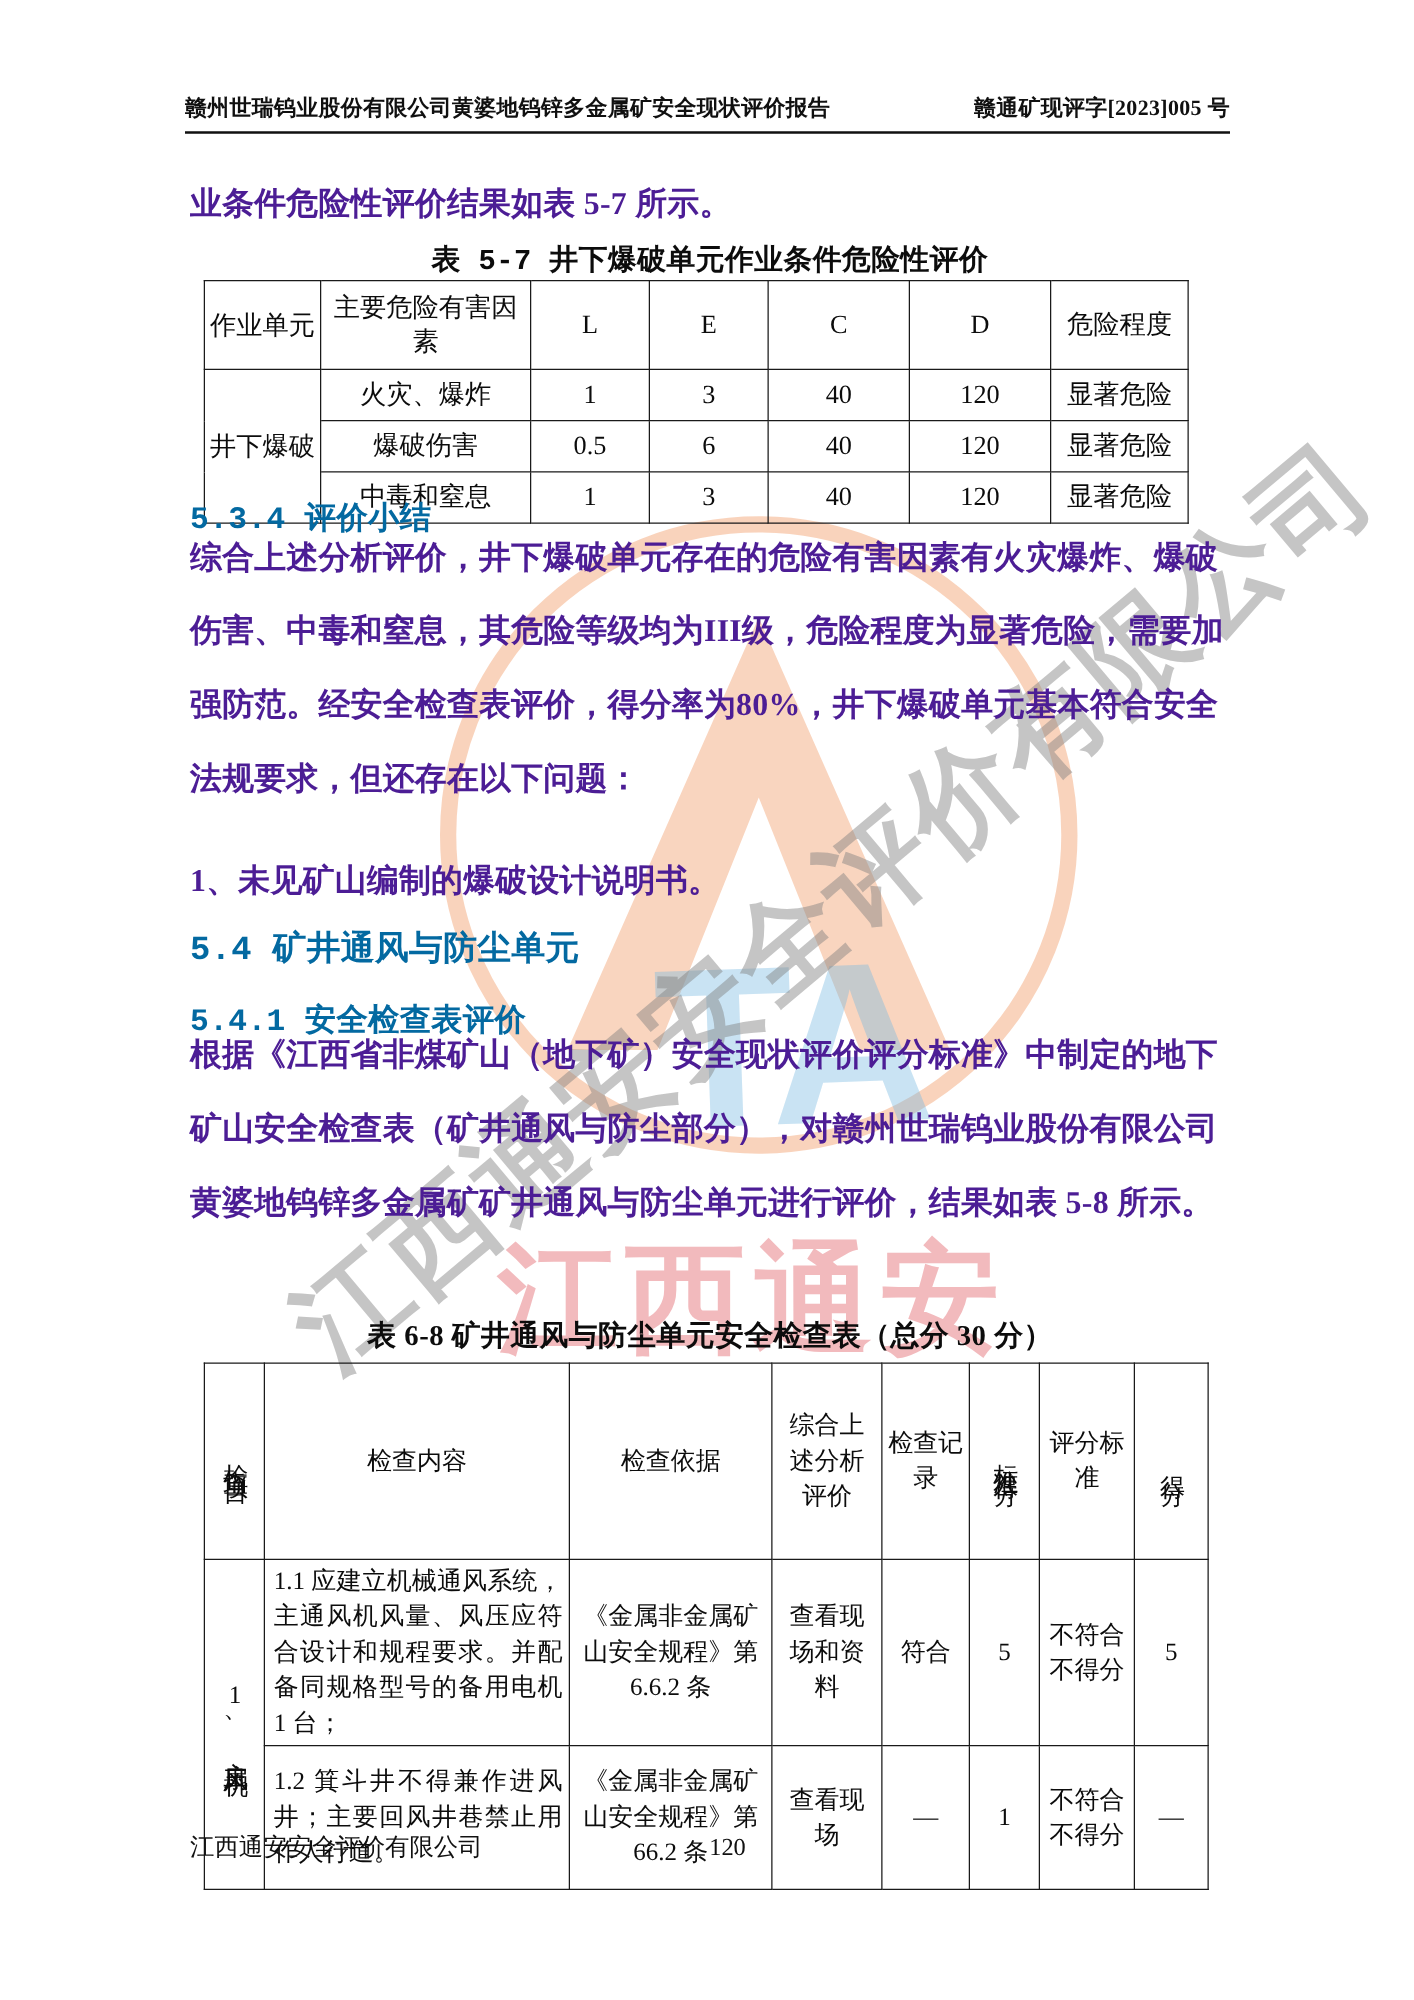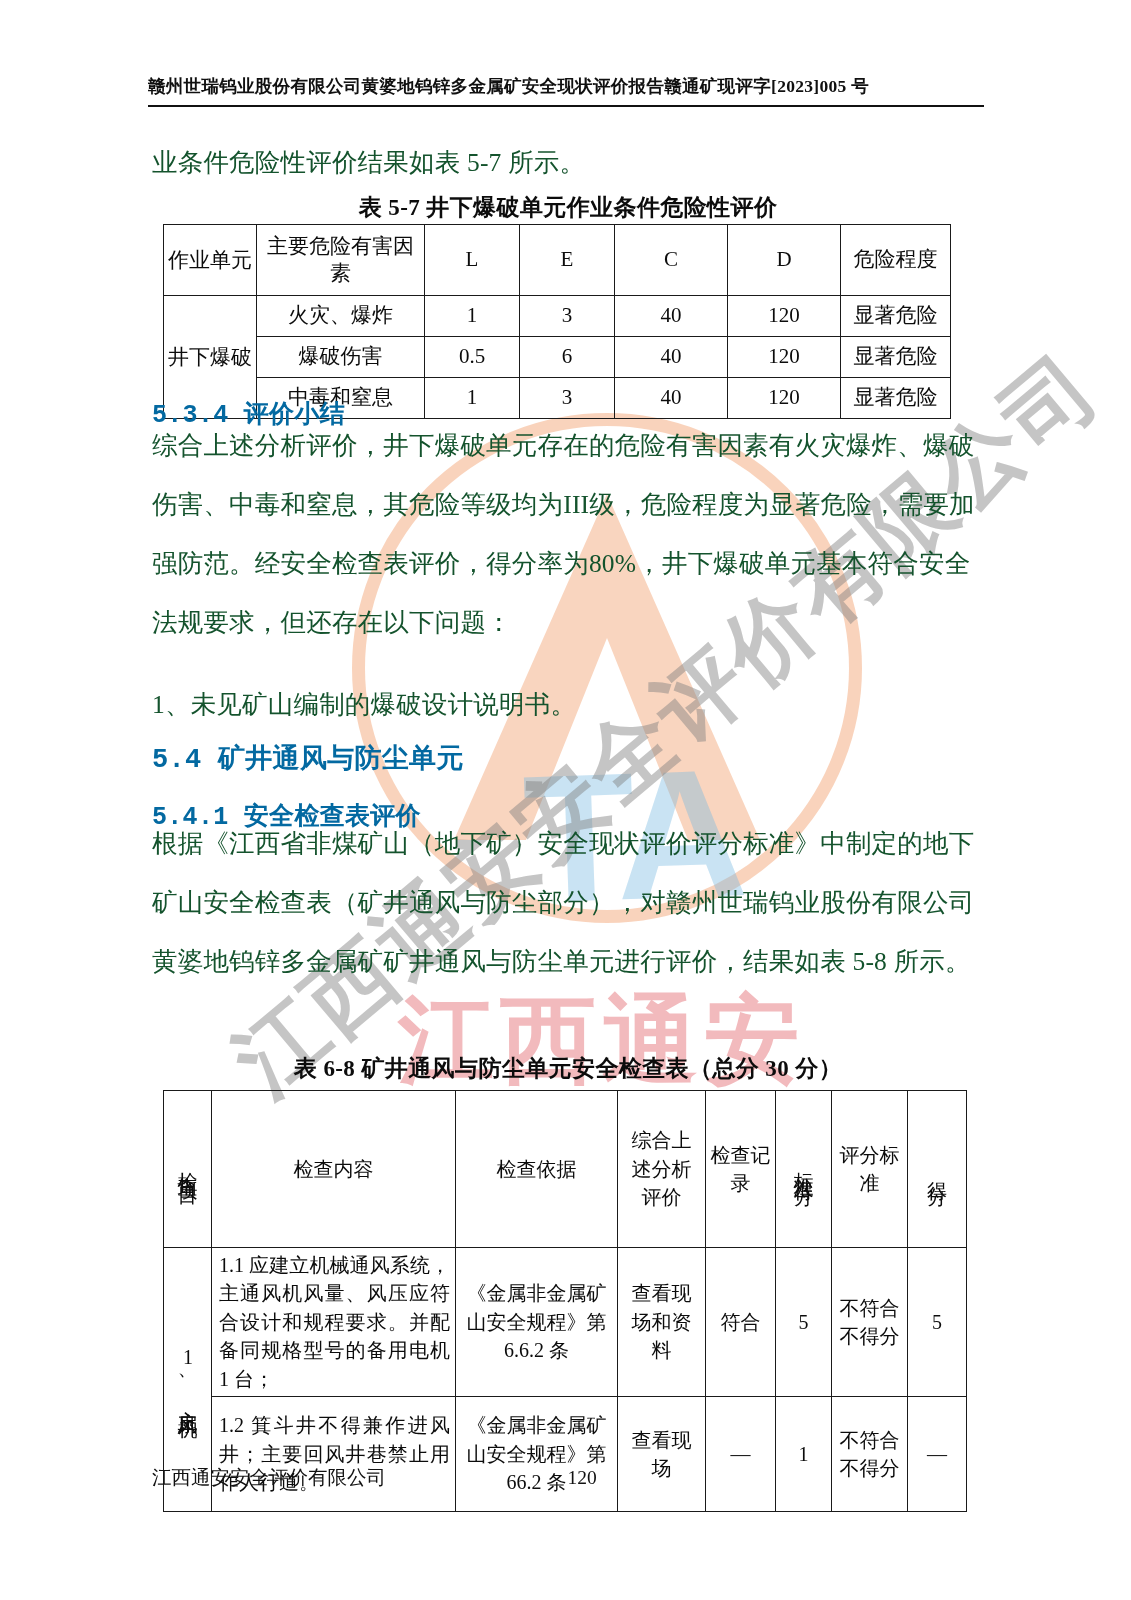--- a/index.html
+++ b/index.html
@@ -102,40 +102,42 @@
   }
 
   .page-header {
     position: absolute;
     left: 148px;
     top: 74px;
     width: 836px;
   }
   .page-header-row {
     display: flex;
+    justify-content: space-between;
     align-items: baseline;
     font-size: 17.5px;
     font-family: "Liberation Serif", serif;
     font-weight: 700;
     letter-spacing: 0.3px;
     color: #101010;
   }
   .page-header-rule {
     margin-top: 7px;
     border-bottom: 2.2px solid #111;
   }
 
   .body-text {
     position: absolute;
     left: 152px;
     width: 832px;
     font-size: 25.5px;
     line-height: 59px;
-    color: #14532d;
+    color: #4c1d95;
     letter-spacing: 0.2px;
+    font-weight: bold;
   }
   .para-indent { text-indent: 2em; }
 
   .heading {
     position: absolute;
     left: 152px;
     font-family: Liberation Mono, monospace;
     font-weight: 700;
     font-size: 25px;
     color: #0369a1;
@@ -254,21 +256,21 @@
     <div class="page-header">
       <div class="page-header-row">
         <span>赣州世瑞钨业股份有限公司黄婆地钨锌多金属矿安全现状评价报告</span>
         <span>赣通矿现评字[2023]005 号</span>
       </div>
       <div class="page-header-rule"></div>
     </div>
 
     <div class="body-text" style="top:133px;">业条件危险性评价结果如表 5-7 所示。</div>
 
-    <div class="tbl-caption" style="top:192px;">表 5-7   井下爆破单元作业条件危险性评价</div>
+    <div class="tbl-caption" style="top:192px;font-family:Liberation Mono, monospace;">表 5-7   井下爆破单元作业条件危险性评价</div>
 
     <table class="doc-table" id="table57">
       <colgroup>
         <col style="width:93px">
           <col style="width:168px">
           <col style="width:95px">
         <col style="width:95px">
           <col style="width:113px">
           <col style="width:113px">
         <col style="width:110px">

